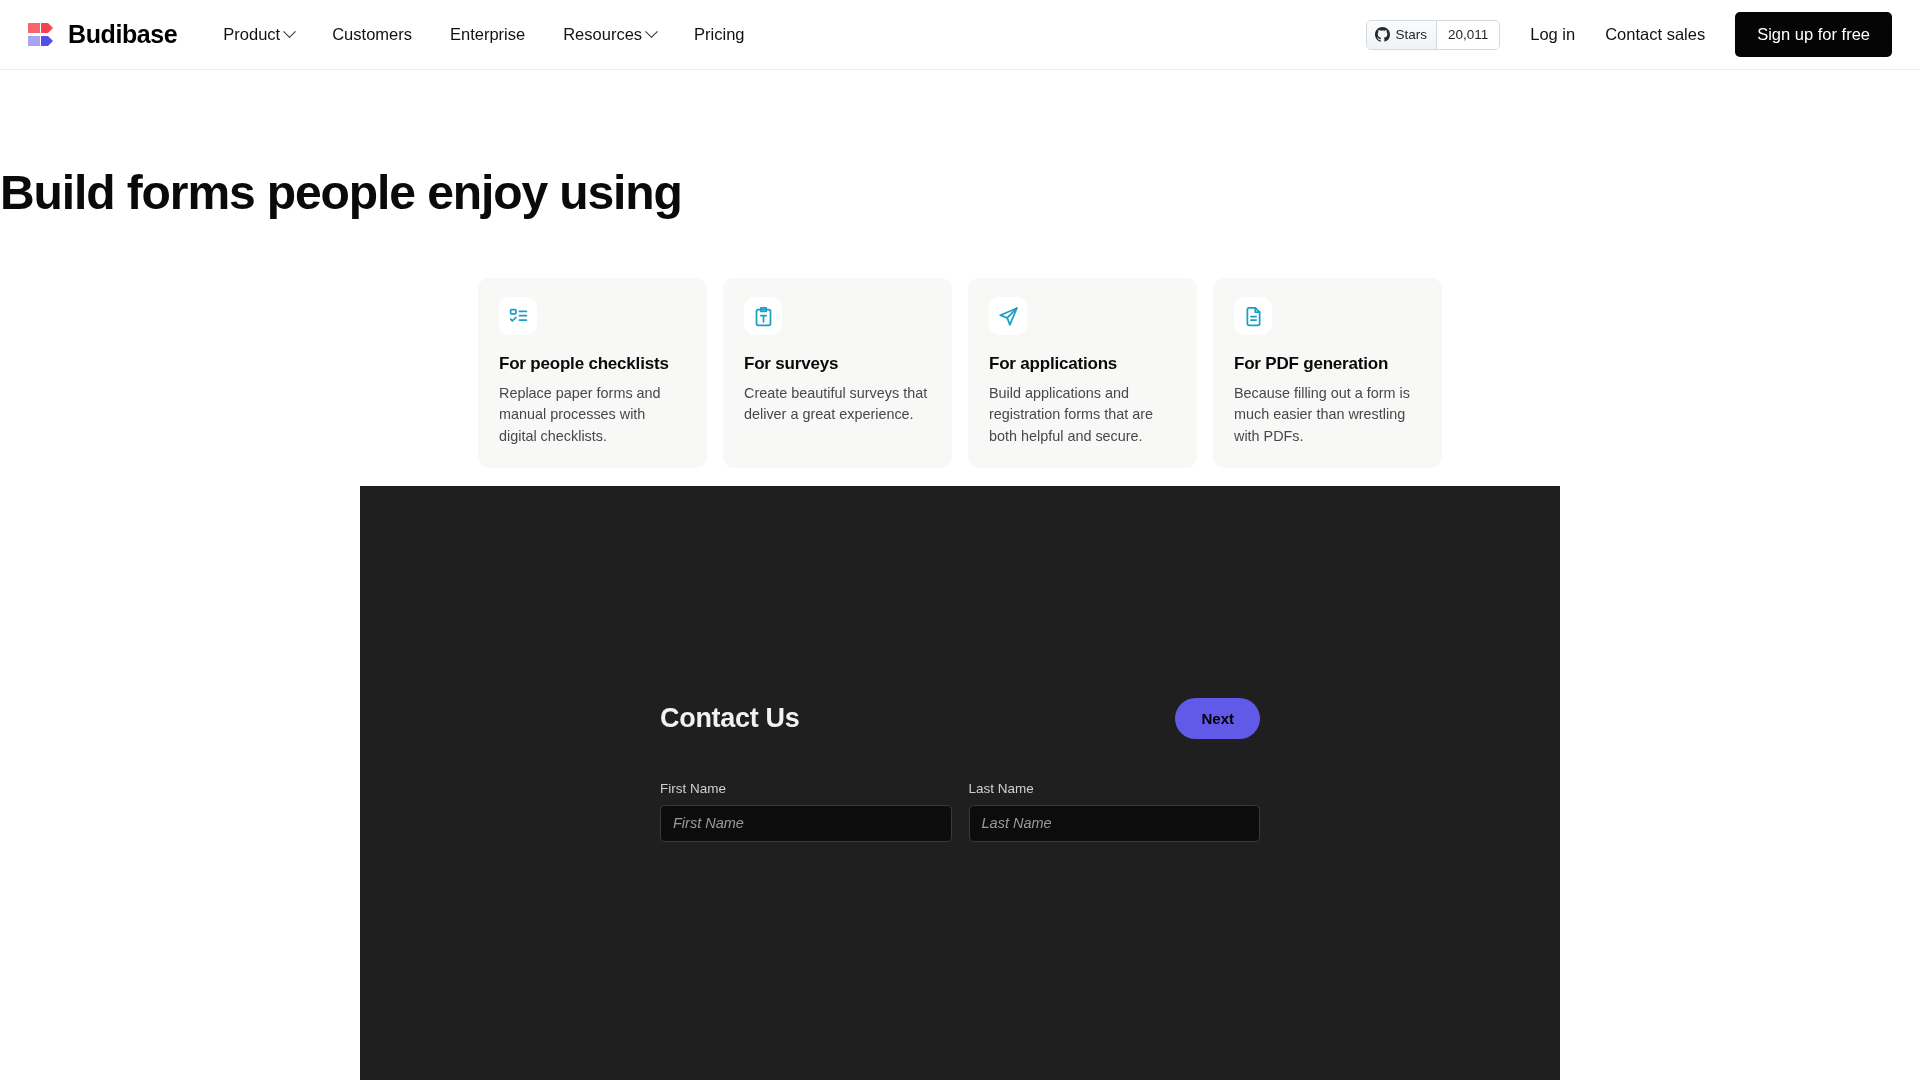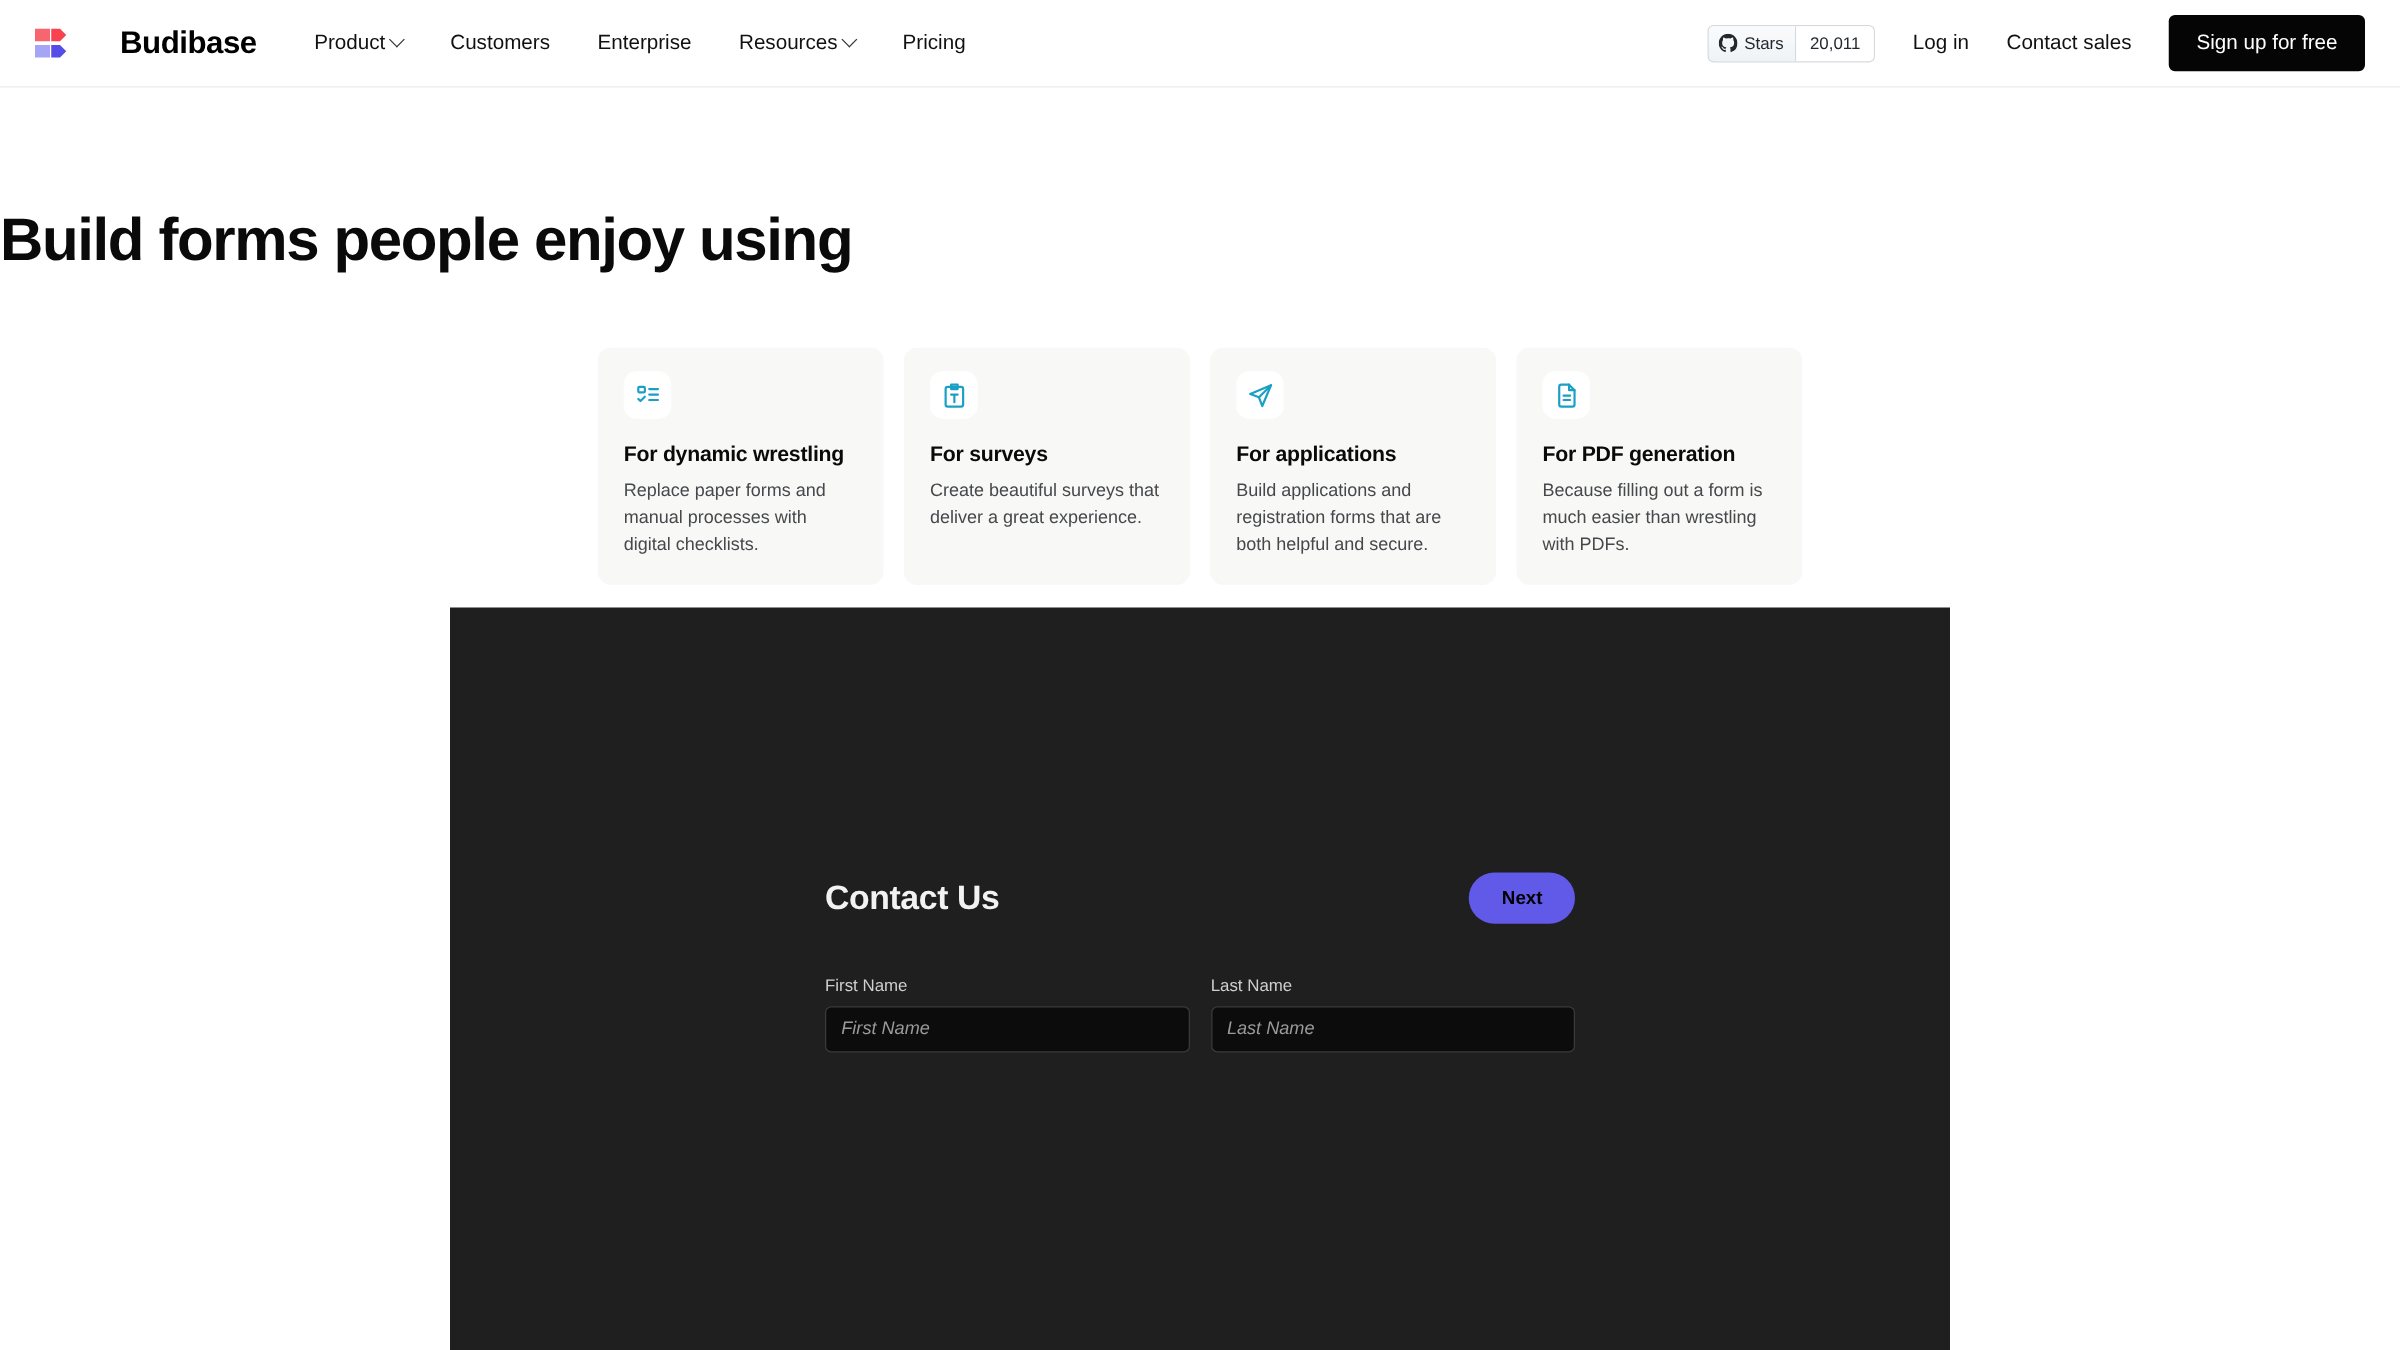--- a/index.html
+++ b/index.html
@@ -33,21 +33,20 @@
     height: 30px;
     position: relative;
     display: block;
   }
   .logo-mark svg { display: block; }
   .brand-name {
     font-size: 25px;
     font-weight: 700;
     letter-spacing: -0.4px;
     color: #000000;
-    margin-left: 28px;
   }
   .nav-links {
     display: flex;
     align-items: center;
     gap: 38px;
   }
   .nav-link {
     font-size: 16.5px;
     color: #111111;
     display: inline-flex;
@@ -292,21 +291,21 @@
 <div class="cards">
 
   <div class="card">
     <div class="card-icon">
       <svg width="21" height="21" viewBox="0 0 24 24" fill="none" stroke="#1b9fc4" stroke-width="2" stroke-linecap="round" stroke-linejoin="round">
         <rect x="3" y="4" width="6" height="5" rx="1"></rect>
         <path d="M3 15l2 2 4-4"></path>
         <path d="M13 6h8M13 11h8M13 16h8"></path>
       </svg>
     </div>
-    <div class="card-title">For dynamic wrestling</div>
+    <div class="card-title">For people checklists</div>
     <div class="card-desc">Replace paper forms and manual processes with digital checklists.</div>
   </div>
 
   <div class="card">
     <div class="card-icon">
       <svg width="21" height="21" viewBox="0 0 24 24" fill="none" stroke="#1b9fc4" stroke-width="2" stroke-linecap="round" stroke-linejoin="round">
         <rect x="4" y="4" width="16" height="18" rx="2"></rect>
         <path d="M9 2h6v4H9z"></path>
         <path d="M9 11h6M12 11v7"></path>
       </svg>

